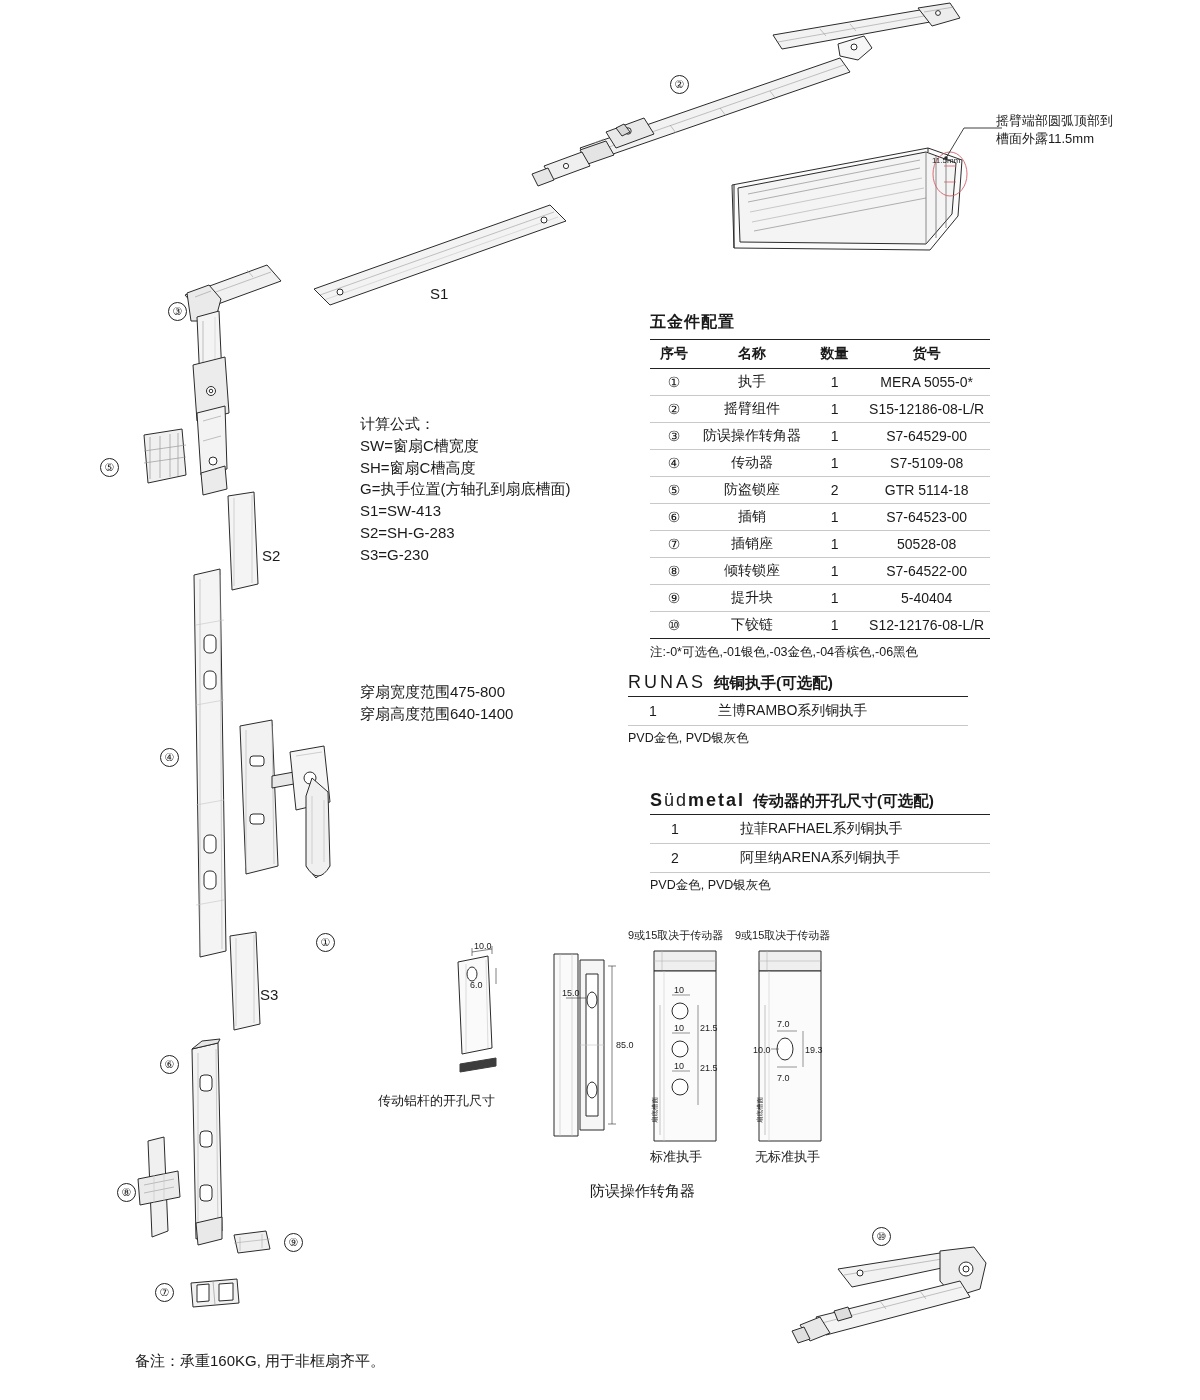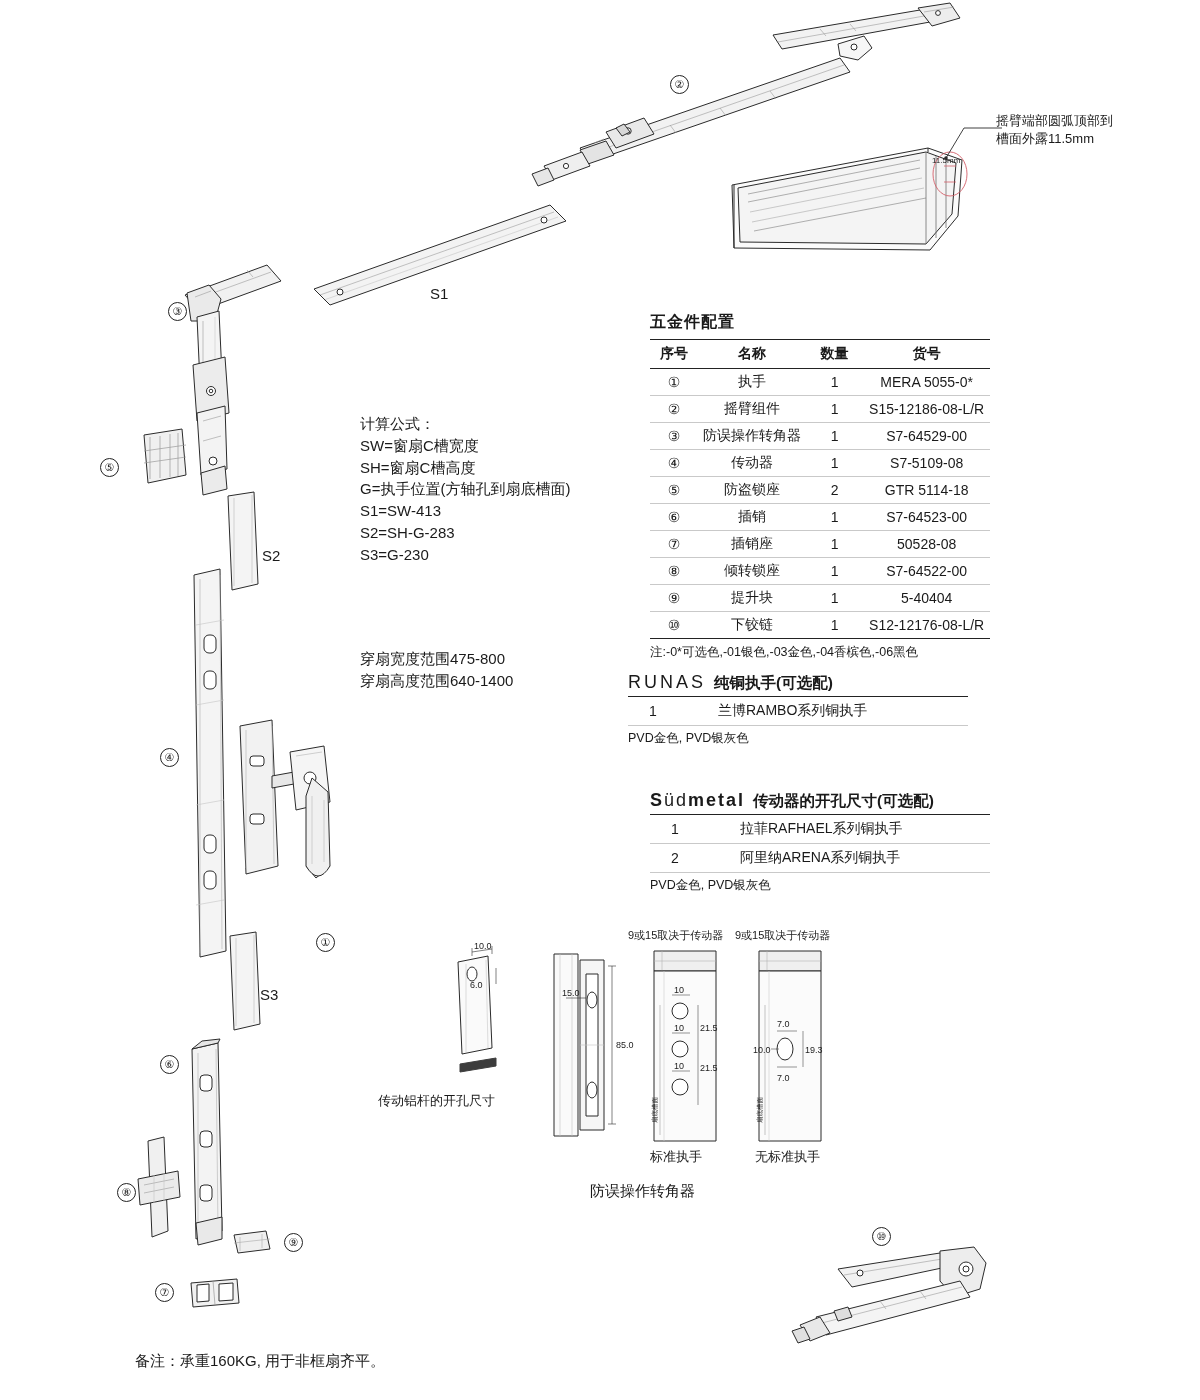--- a/index.html
+++ b/index.html
@@ -241,21 +241,21 @@
   <div class="abs txt" style="left:262px; top:545px;">S2</div>
 
   <div class="abs txt" style="left:360px; top:413px; width:300px;">计算公式：
 SW=窗扇C槽宽度
 SH=窗扇C槽高度
 G=执手位置(方轴孔到扇底槽面)
 S1=SW-413
 S2=SH-G-283
 S3=G-230</div>
 
-  <div class="abs txt" style="left:360px; top:648px; width:300px;">穿扇宽度范围475-800
+  <div class="abs txt" style="left:360px; top:681px; width:300px;">穿扇宽度范围475-800
 穿扇高度范围640-1400</div>
 
   <svg class="abs" style="left:180px; top:565px; width:60px; height:400px;">
     <g fill="none" stroke="#2b2b2b" stroke-width="1">
       <path d="M14 10 L40 4 L46 386 L20 392 Z" fill="#f4f4f4"></path>
       <path d="M20 14 L20 388" stroke="#b0b0b0" stroke-width="0.6"></path>
       <path d="M40 10 L42 384" stroke="#b0b0b0" stroke-width="0.6"></path>
       <rect x="24" y="70" width="12" height="18" rx="5" fill="#fff"></rect>
       <rect x="24" y="106" width="12" height="18" rx="5" fill="#fff"></rect>
       <rect x="24" y="270" width="12" height="18" rx="5" fill="#fff"></rect>

